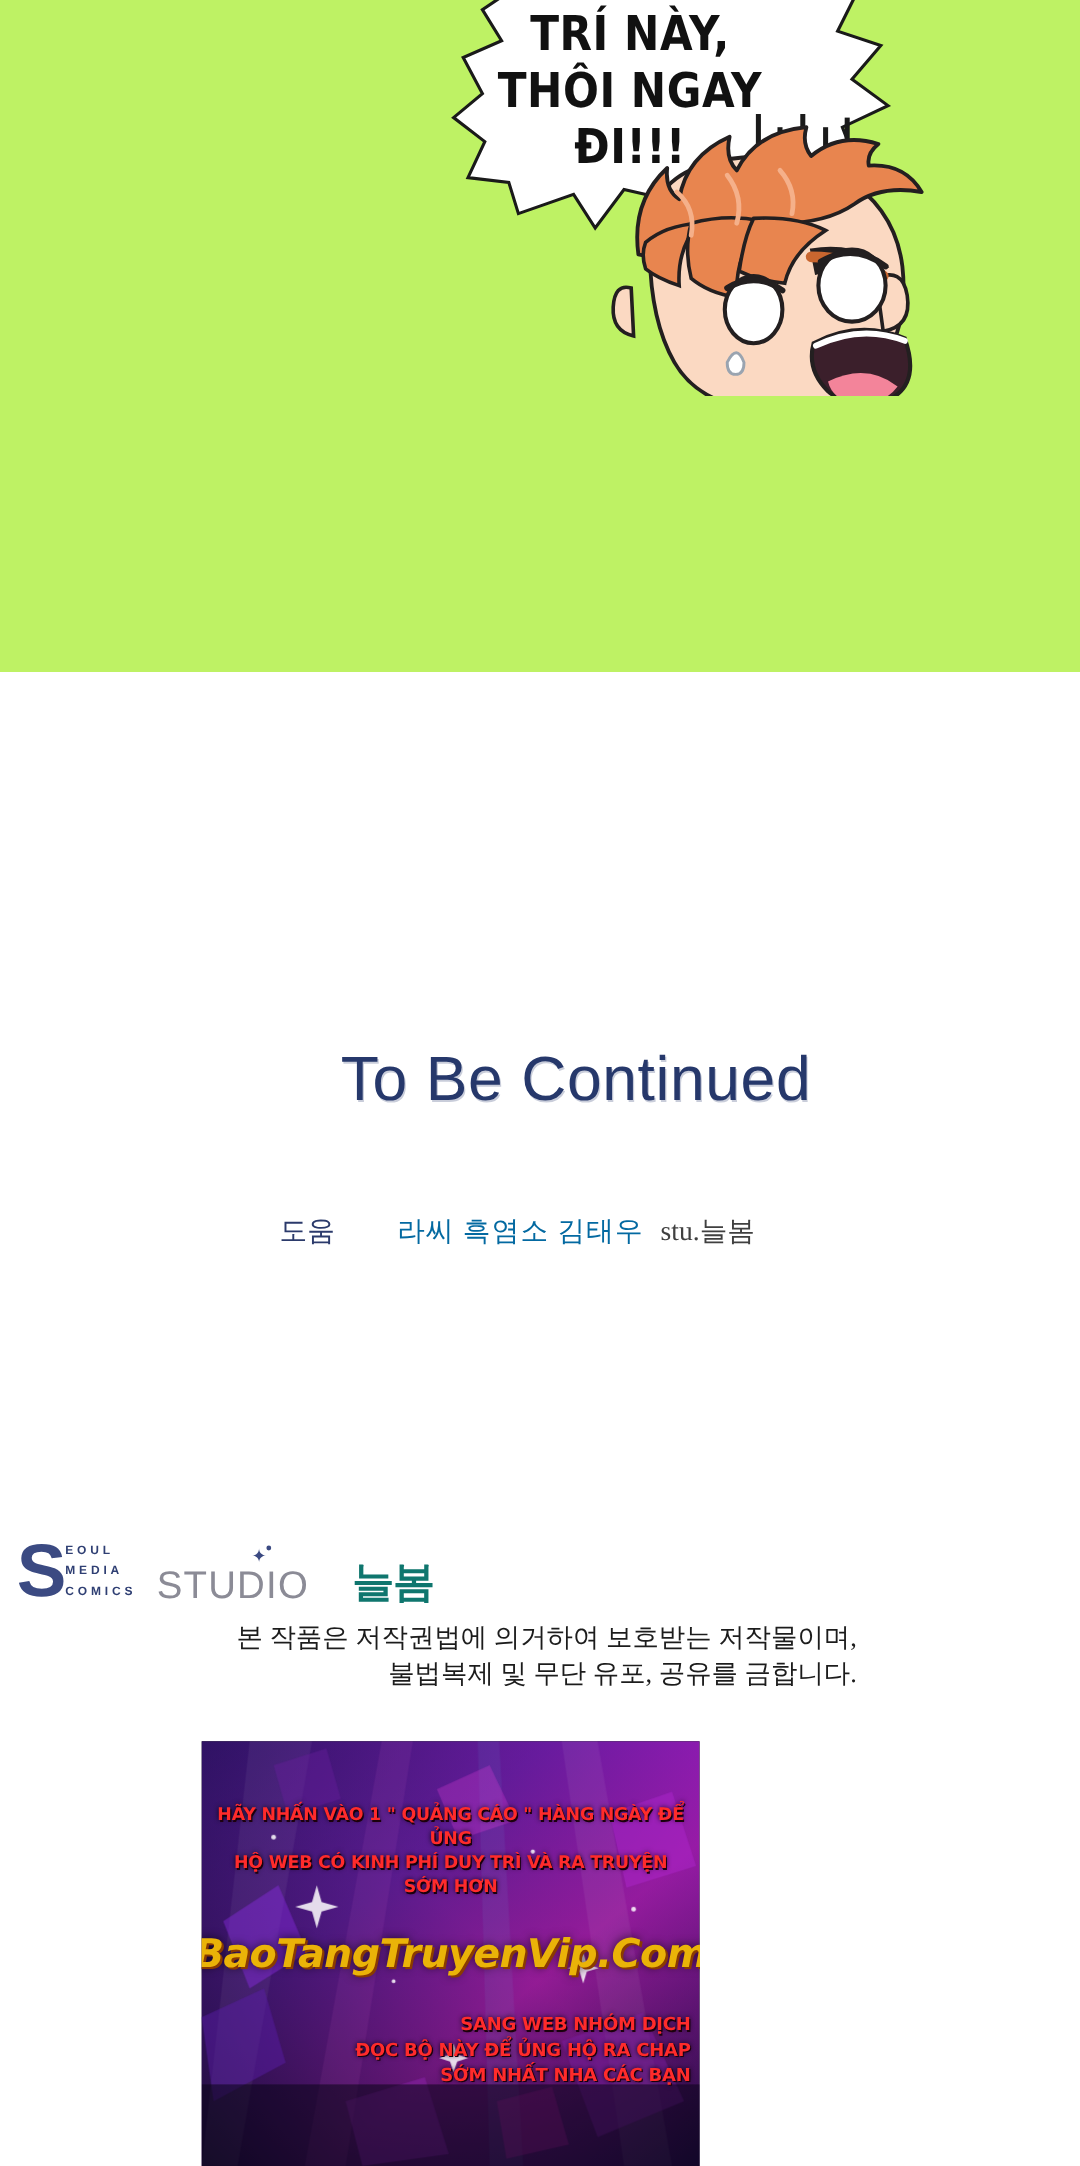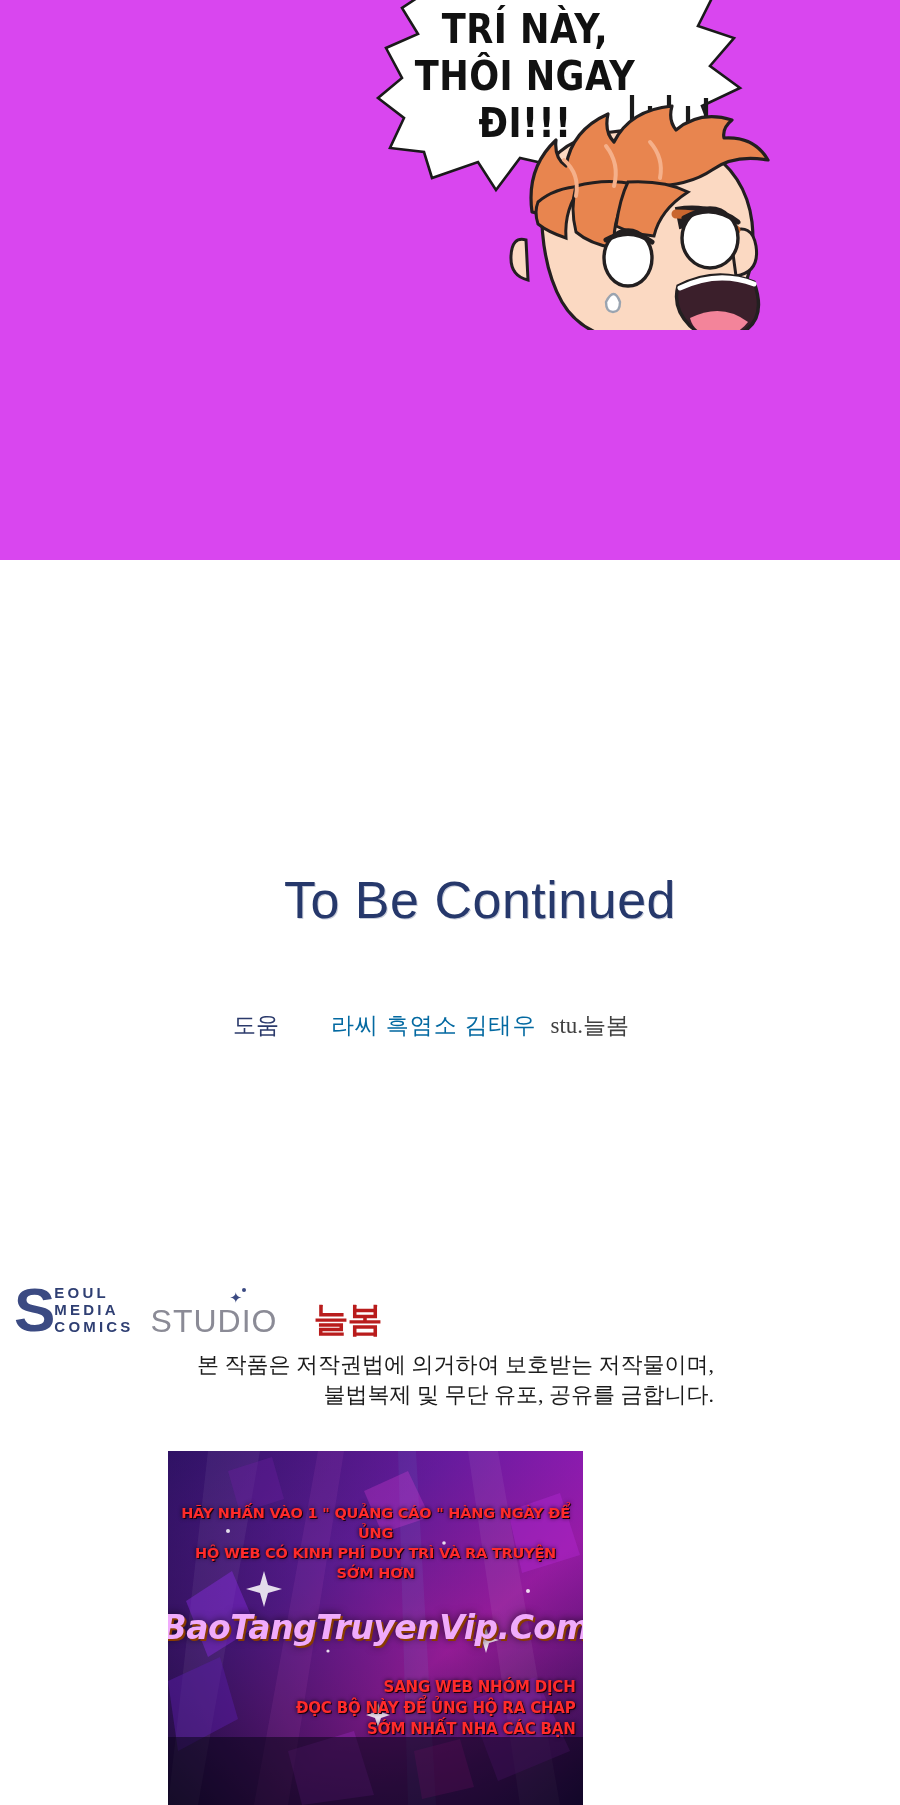--- a/index.html
+++ b/index.html
@@ -13,21 +13,21 @@
     position: relative;
     overflow: hidden;
     font-family: "Liberation Sans", sans-serif;
   }
 
   
   #panel-top {
     position: absolute;
     left: 0; top: 0;
     width: 900px; height: 560px;
-    background: #d946ef;
+    background: #bef264;
   }
   #bubble-svg {
     position: absolute;
     left: 282px; top: -18px;
     width: 470px; height: 215px;
   }
   #bubble-text {
     position: absolute;
     left: 360px; top: 6px;
     width: 330px;
@@ -113,21 +113,21 @@
   #smc-lines {
     display: flex;
     flex-direction: column;
     justify-content: center;
     margin-left: 1px;
     padding-bottom: 1px;
   }
   #smc-lines span {
     font-family: "Liberation Sans", sans-serif;
     font-weight: bold;
-    font-size: 15px;
+    font-size: 10px;
     line-height: 17px;
     letter-spacing: 3.2px;
     color: #2f3f73;
   }
   #studio-logo {
     display: flex;
     align-items: flex-end;
     margin-left: 17px;
     padding-bottom: 4px;
     position: relative;
@@ -154,21 +154,21 @@
     left: 91px; top: -14px;
     width: 4px; height: 4px;
     border-radius: 50%;
     background: #3b4a82;
   }
   #neulbom {
     font-family: "DejaVu Sans", sans-serif;
     font-weight: bold;
     font-size: 35px;
     line-height: 35px;
-    color: #b91c1c;
+    color: #0f766e;
     margin-left: 5px;
     letter-spacing: -1px;
     text-align: right;
   }
 
   
   #copyright {
     position: absolute;
     left: 14px; top: 1350px;
     width: 700px;
@@ -214,21 +214,21 @@
     white-space: pre-line;
     letter-spacing: -0.2px;
   }
   #ad-domain {
     margin-top: 26px;
     font-family: "DejaVu Sans", sans-serif;
     font-weight: bold;
     font-style: italic;
     font-size: 33px;
     line-height: 38px;
-    color: #f0abfc;
+    color: #eab308;
     text-shadow: 2px 2px 0 #8a3b00, 0 0 8px rgba(0,0,0,0.7);
     letter-spacing: -0.5px;
   }
   #ad-line-bottom {
     margin-top: 30px;
     width: 400px;
     text-align: right;
     font-family: "DejaVu Sans", sans-serif;
     font-weight: bold;
     font-size: 15px;

